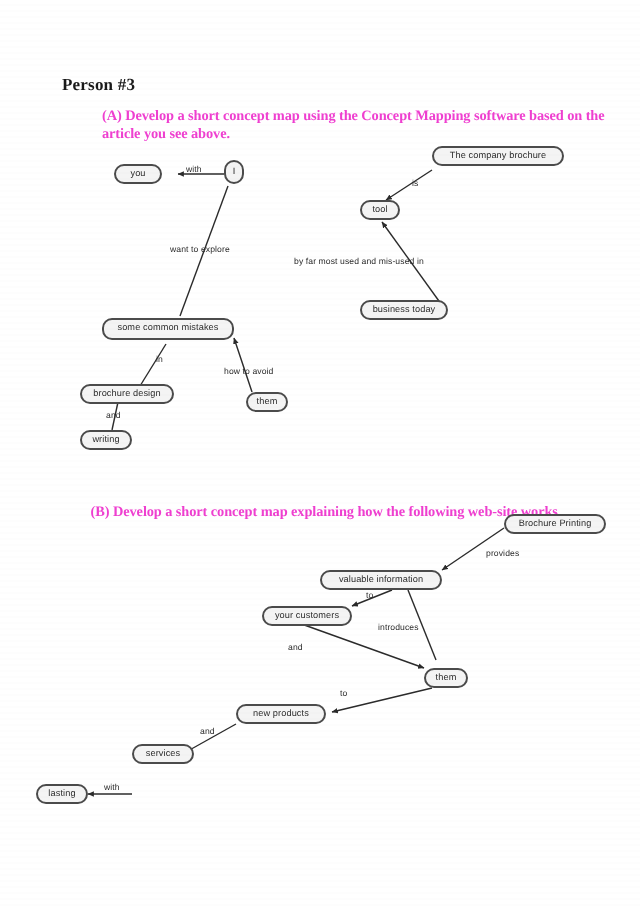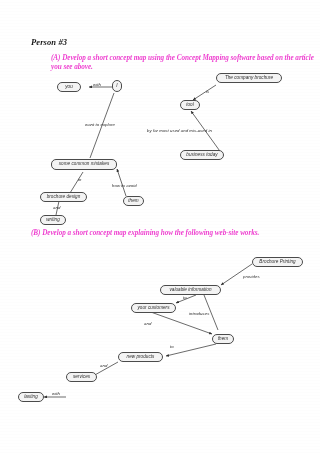--- a/index.html
+++ b/index.html
@@ -14,21 +14,20 @@
     overflow: hidden;
     font-family: "Liberation Serif", serif;
     -webkit-font-smoothing: none;
   }
   .page {
     position: relative;
     width: 288px;
     height: 453px;
     background: #ffffff;
     box-sizing: border-box;
-    font-style: italic;
   }
   .page-title {
     position: absolute;
     left: 31px;
     top: 37px;
     font-family: "Liberation Serif", serif;
     font-weight: bold;
     font-size: 8.5px;
     color: #1a1a1a;
     letter-spacing: 0.1px;
@@ -44,22 +43,23 @@
     letter-spacing: -0.05px;
   }
   .prompt-a {
     left: 31px;
     top: 54px;
     width: 264px;
     margin-left: 20px;
   }
   .prompt-b {
     left: 31px;
-    top: 229px;
+    top: 252px;
     width: 264px;
+    text-align: center;
   }
   .map {
     position: absolute;
     left: 0;
     top: 0;
     width: 320px;
     height: 453px;
     pointer-events: none;
   }
   .map svg {

